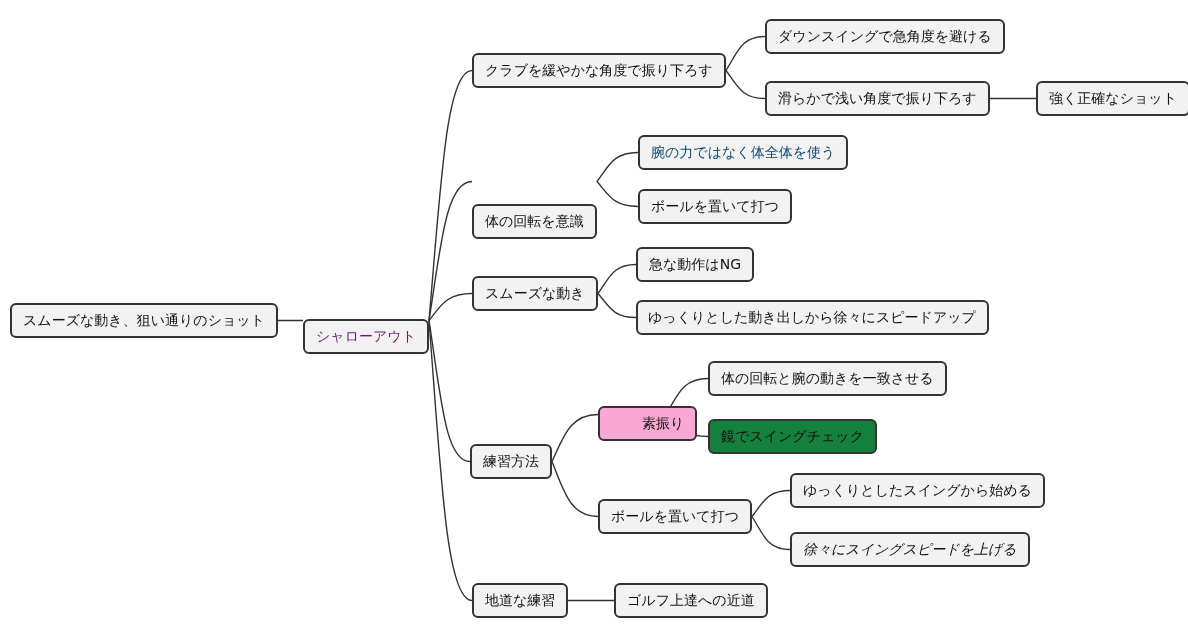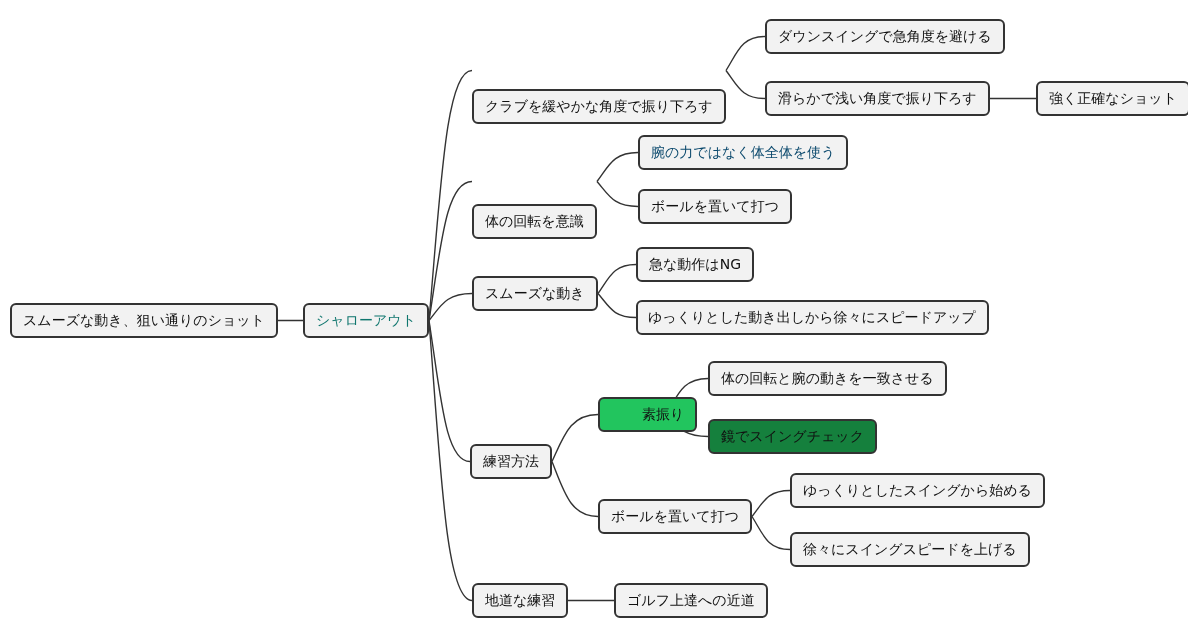--- a/index.html
+++ b/index.html
@@ -56,34 +56,34 @@
       <path d="M 552 461.5 C 564 435.65, 570.4 414.5, 598 414.5" stroke="#333333"></path>
       <path d="M 552 461.5 C 564 491.75, 570.4 516.5, 598 516.5" stroke="#333333"></path>
       <path d="M 666 414.5 C 678 394.7, 682.8 378.5, 708 378.5" stroke="#333333"></path>
       <path d="M 666 414.5 C 678 426.6, 682.8 436.5, 708 436.5" stroke="#333333"></path>
       <path d="M 752 516.5 C 763.4 502.2, 767.2 490.5, 790 490.5" stroke="#333333"></path>
       <path d="M 752 516.5 C 763.4 534.65, 767.2 549.5, 790 549.5" stroke="#333333"></path>
       <path d="M 568 600.5 C 580 600.5, 586.4 600.5, 614 600.5" stroke="#333333"></path>
     </svg>
   <div>
       <div class="node" style="left: 10px; background: rgb(242, 242, 242); border-color: rgb(51, 51, 51); color: rgb(17, 17, 17); top: 303px;">スムーズな動き、狙い通りのショット</div>
-      <div class="node" style="left: 303px; background: rgb(242, 242, 242); border-color: rgb(51, 51, 51); color: #0f766e; top: 303px; text-align: right;">シャローアウト</div>
-      <div class="node" style="left: 472px; background: rgb(242, 242, 242); border-color: rgb(51, 51, 51); color: rgb(17, 17, 17); top: 53px; margin-top: 36px;">クラブを緩やかな角度で振り下ろす</div>
+      <div class="node" style="left: 303px; background: rgb(242, 242, 242); border-color: rgb(51, 51, 51); color: #701a75; top: 319px; text-align: right;">シャローアウト</div>
+      <div class="node" style="left: 472px; background: rgb(242, 242, 242); border-color: rgb(51, 51, 51); color: rgb(17, 17, 17); top: 53px;">クラブを緩やかな角度で振り下ろす</div>
       <div class="node" style="left: 765px; background: rgb(242, 242, 242); border-color: rgb(51, 51, 51); color: rgb(17, 17, 17); top: 19px;">ダウンスイングで急角度を避ける</div>
       <div class="node" style="left: 765px; background: rgb(242, 242, 242); border-color: rgb(51, 51, 51); color: rgb(17, 17, 17); top: 81px;">滑らかで浅い角度で振り下ろす</div>
       <div class="node" style="left: 1036px; background: rgb(242, 242, 242); border-color: rgb(51, 51, 51); color: rgb(17, 17, 17); top: 81px;">強く正確なショット</div>
       <div class="node" style="left: 472px; background: rgb(242, 242, 242); border-color: rgb(51, 51, 51); color: rgb(17, 17, 17); top: 164px; margin-top: 40px;">体の回転を意識</div>
       <div class="node" style="left: 638px; background: rgb(242, 242, 242); border-color: rgb(51, 51, 51); color: #0c4a6e; top: 135px;">腕の力ではなく体全体を使う</div>
       <div class="node" style="left: 638px; background: rgb(242, 242, 242); border-color: rgb(51, 51, 51); color: rgb(17, 17, 17); top: 189px;">ボールを置いて打つ</div>
       <div class="node" style="left: 472px; background: rgb(242, 242, 242); border-color: rgb(51, 51, 51); color: rgb(17, 17, 17); top: 276px;">スムーズな動き</div>
       <div class="node" style="left: 636px; background: rgb(242, 242, 242); border-color: rgb(51, 51, 51); color: rgb(17, 17, 17); top: 247px;">急な動作はNG</div>
       <div class="node" style="left: 636px; background: rgb(242, 242, 242); border-color: rgb(51, 51, 51); color: rgb(17, 17, 17); top: 300px; padding-left: 10px;">ゆっくりとした動き出しから徐々にスピードアップ</div>
       <div class="node" style="left: 470px; background: rgb(242, 242, 242); border-color: rgb(51, 51, 51); color: rgb(17, 17, 17); top: 444px;">練習方法</div>
-      <div class="node" style="left: 598px; background: #22c55e; border-color: rgb(51, 51, 51); color: rgb(17, 17, 17); top: 397px; padding-left: 42px;">素振り</div>
+      <div class="node" style="left: 598px; background: #f9a8d4; border-color: rgb(51, 51, 51); color: rgb(17, 17, 17); top: 406px; padding-left: 42px;">素振り</div>
       <div class="node" style="left: 708px; background: rgb(242, 242, 242); border-color: rgb(51, 51, 51); color: rgb(17, 17, 17); top: 361px;">体の回転と腕の動きを一致させる</div>
       <div class="node" style="left: 708px; background: #15803d; border-color: rgb(51, 51, 51); color: rgb(17, 17, 17); top: 419px;">鏡でスイングチェック</div>
       <div class="node" style="left: 598px; background: rgb(242, 242, 242); border-color: rgb(51, 51, 51); color: rgb(17, 17, 17); top: 499px;">ボールを置いて打つ</div>
       <div class="node" style="left: 790px; background: rgb(242, 242, 242); border-color: rgb(51, 51, 51); color: rgb(17, 17, 17); top: 473px;">ゆっくりとしたスイングから始める</div>
-      <div class="node" style="left: 790px; background: rgb(242, 242, 242); border-color: rgb(51, 51, 51); color: rgb(17, 17, 17); top: 532px;">徐々にスイングスピードを上げる</div>
+      <div class="node" style="left: 790px; background: rgb(242, 242, 242); border-color: rgb(51, 51, 51); color: rgb(17, 17, 17); top: 532px; font-style: italic;">徐々にスイングスピードを上げる</div>
       <div class="node" style="left: 472px; background: rgb(242, 242, 242); border-color: rgb(51, 51, 51); color: rgb(17, 17, 17); top: 583px;">地道な練習</div>
       <div class="node" style="left: 614px; background: rgb(242, 242, 242); border-color: rgb(51, 51, 51); color: rgb(17, 17, 17); top: 583px;">ゴルフ上達への近道</div>
     </div>
 </div>
 
 </body></html>

